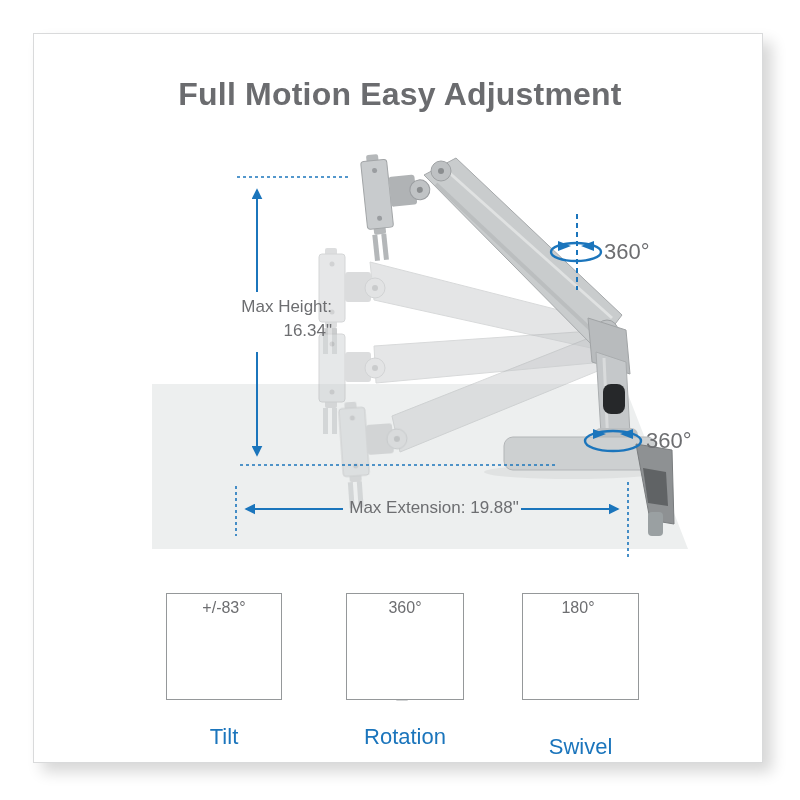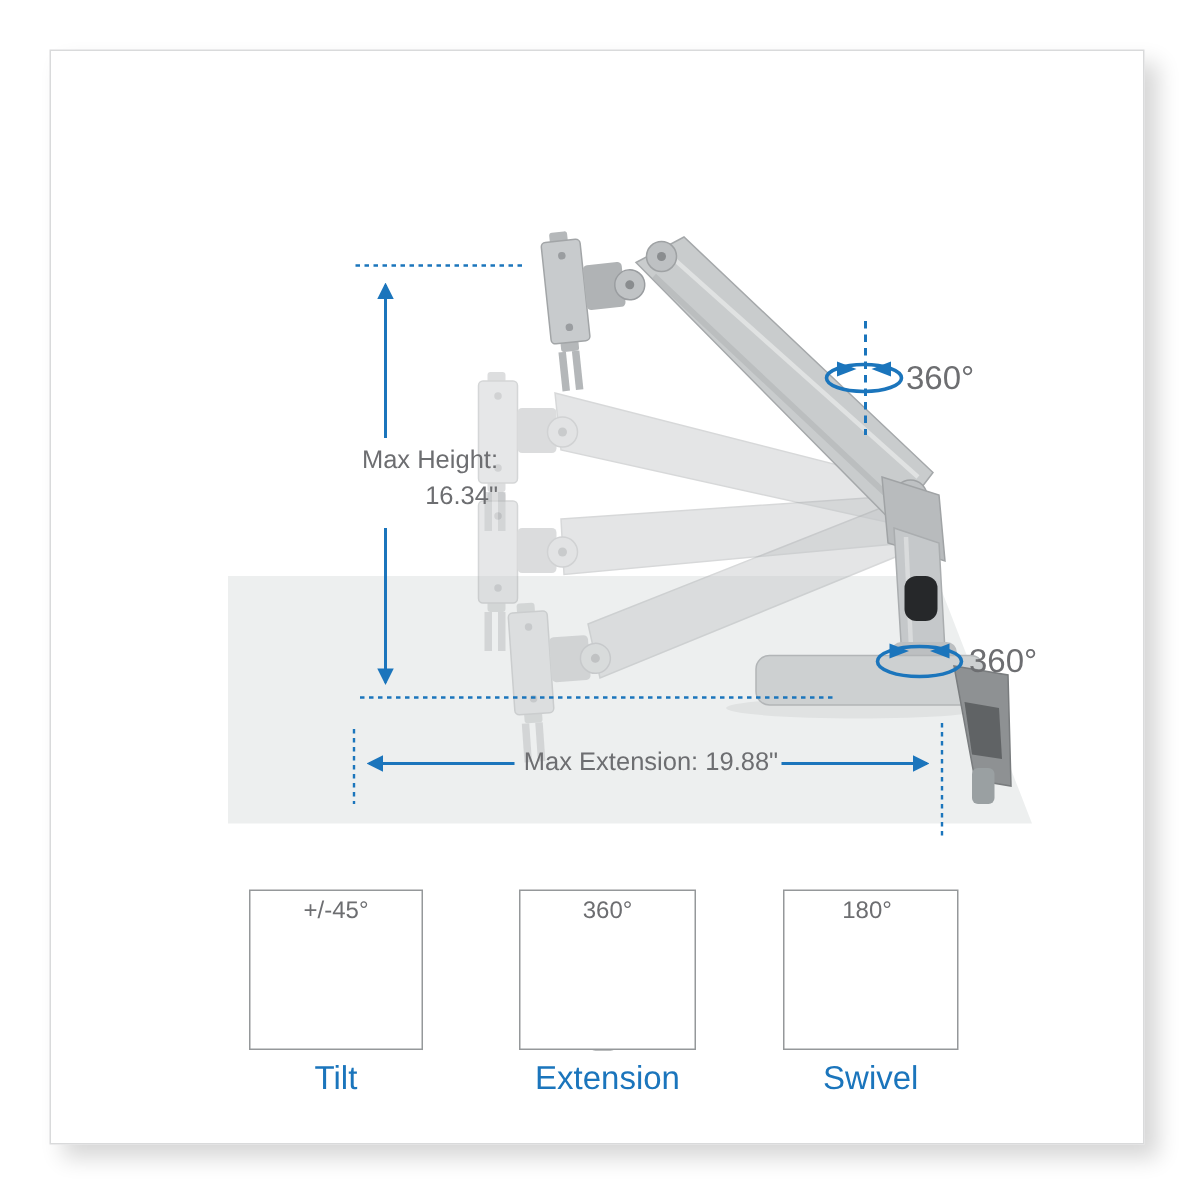--- a/index.html
+++ b/index.html
@@ -26,21 +26,21 @@
   .dim-label{font-size:17px;line-height:1.4;text-align:right;}
   .ext-label{font-size:17px;white-space:nowrap;text-align:center;}
   .rot-label{font-size:22px;white-space:nowrap;}
   .feature-box{
     position:absolute;top:593px;height:107px;border:1px solid #95989a;background:#ffffff;
   }
   .feature-range{
     position:absolute;top:599px;font-size:16px;color:var(--ink);text-align:center;
   }
   .feature-label{
-    position:absolute;top:706px;font-size:22px;color:var(--accent);
+    position:absolute;top:724px;font-size:22px;color:var(--accent);
     text-align:center;font-weight:normal;
   }
   svg{position:absolute;left:0;top:0;}
 </style>
 </head>
 <body>
 
 <div class="page">
   <div class="card"></div>
 
@@ -166,36 +166,37 @@
       <polygon points="596,618 596,628 584,623" fill="var(--accent)"></polygon>
       <rect x="566" y="644" width="14" height="40" rx="2" fill="#c0c3c5" opacity="0.35" transform="rotate(20 572 660)"></rect>
       <polygon points="580,658 638,686 638,699 582,678" fill="#c4c7c9" stroke="#a8abad"></polygon>
       <rect x="552" y="638" width="8" height="50" fill="#b5b8ba"></rect>
       <rect x="546" y="644" width="16" height="40" rx="2" fill="#c8cbcd" stroke="#a2a5a7"></rect>
       <rect x="562" y="656" width="12" height="16" fill="#b0b3b5"></rect>
       <circle cx="578" cy="664" r="6" fill="#c0c3c5" stroke="#9a9da0"></circle>
     </g>
   </svg>
 
+  <div class="title">Full Motion Easy Adjustment</div>
 
   <div class="lbl dim-label" style="left:182px;top:295px;width:150px;">
     <div>Max Height:</div>
     <div>16.34"</div>
   </div>
 
   <div class="lbl ext-label" style="left:345px;top:498px;width:178px;">Max Extension: 19.88"</div>
 
   <div class="lbl rot-label" style="left:604px;top:239px;">360°</div>
 
   <div class="lbl rot-label" style="left:646px;top:428px;">360°</div>
 
   <div class="feature-box" style="left:166px;width:116px;"></div>
   <div class="feature-box" style="left:346px;width:118px;"></div>
   <div class="feature-box" style="left:522px;width:117px;"></div>
 
-  <div class="feature-range" style="left:166px;width:116px;">+/-45°</div>
+  <div class="feature-range" style="left:166px;width:116px;">+/-83°</div>
   <div class="feature-range" style="left:346px;width:118px;">360°</div>
   <div class="feature-range" style="left:522px;width:112px;">180°</div>
 
   <div class="feature-label" style="left:166px;width:116px;">Tilt</div>
-  <div class="feature-label" style="left:346px;width:118px;">Extension</div>
-  <div class="feature-label" style="left:522px;width:117px;">Swivel</div>
+  <div class="feature-label" style="left:346px;width:118px;">Rotation</div>
+  <div class="feature-label" style="left:522px;width:117px;margin-top:10px;">Swivel</div>
 </div>
 
 </body></html>

